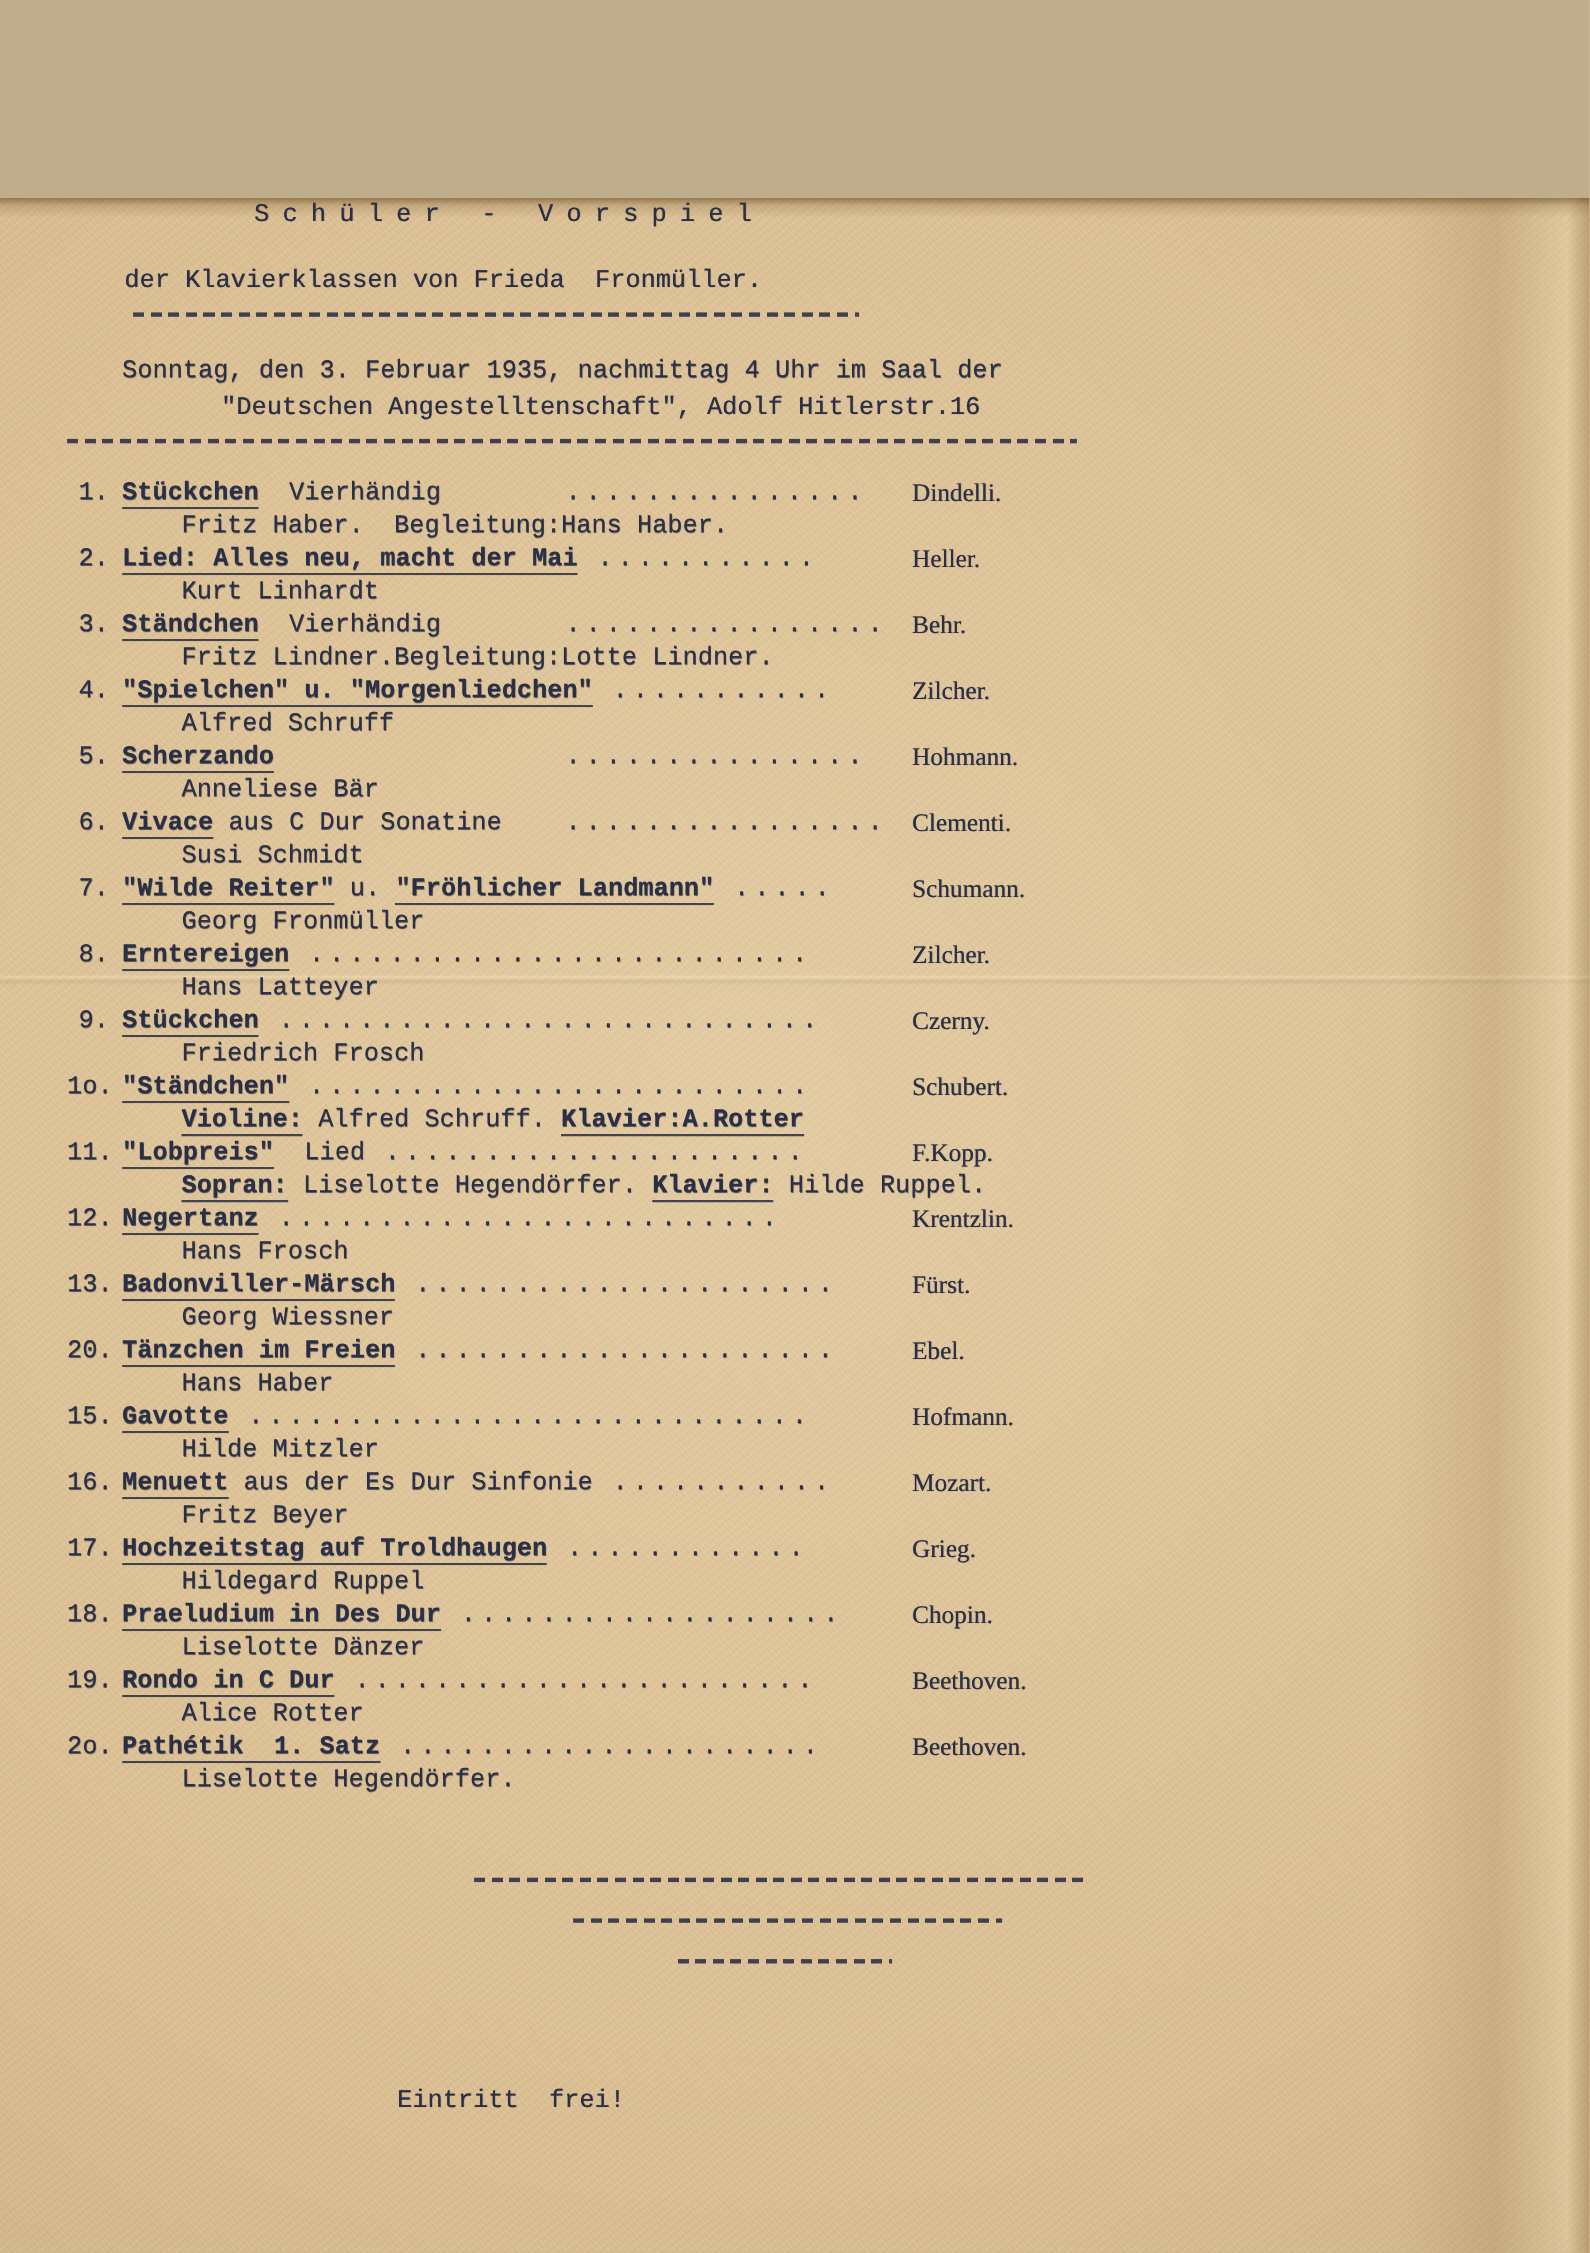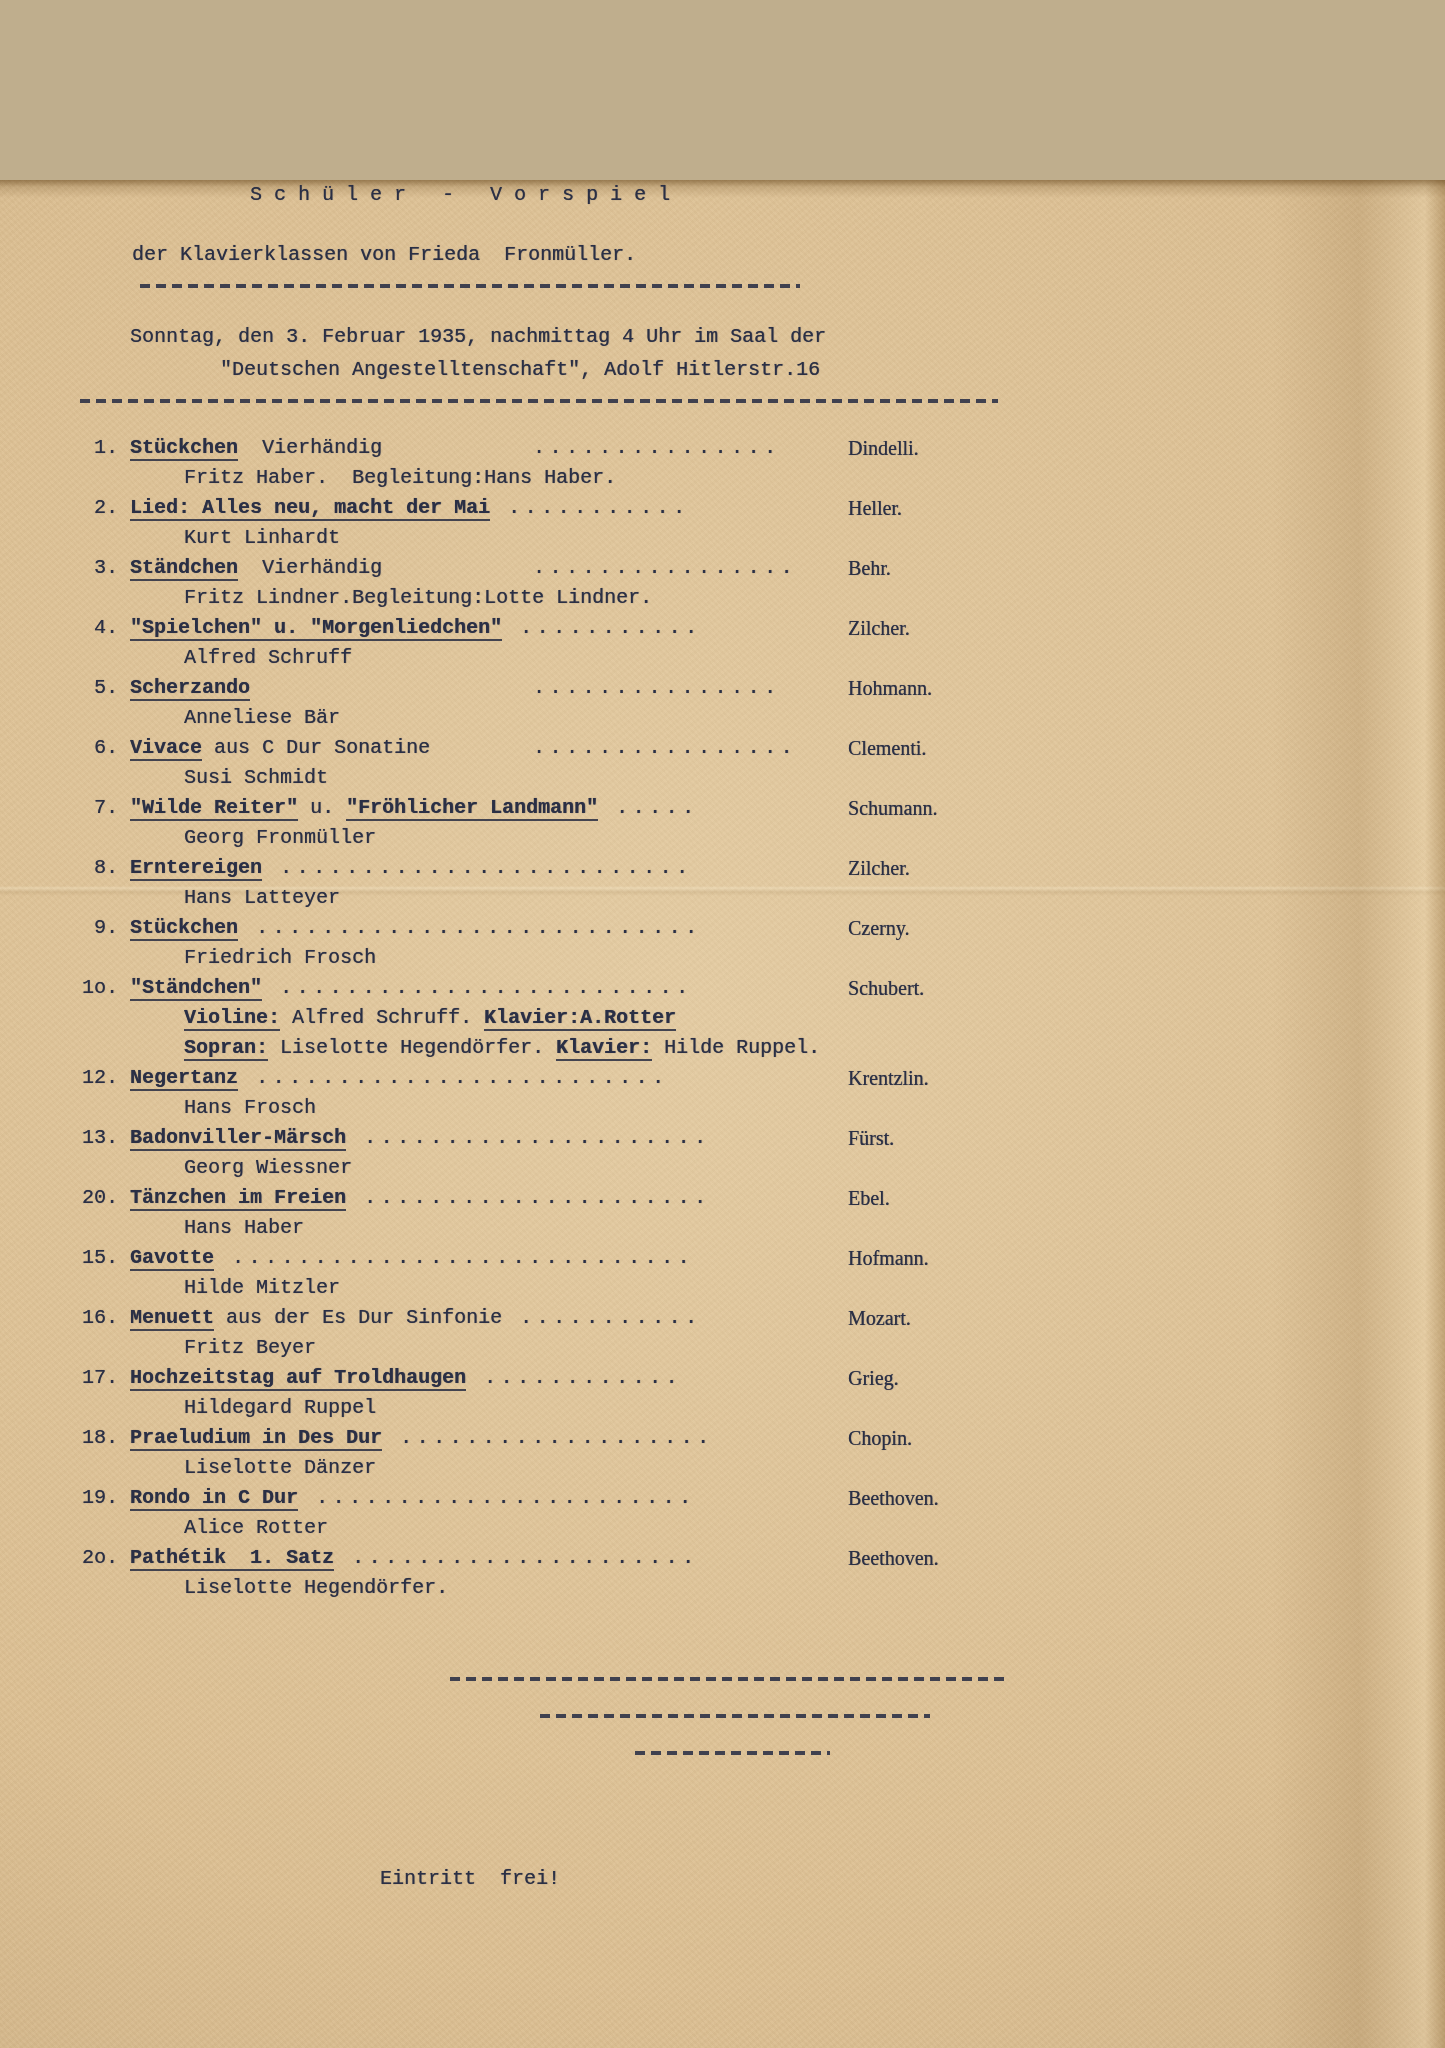--- a/index.html
+++ b/index.html
@@ -25,23 +25,23 @@
       linear-gradient(180deg, rgba(0,0,0,0) 0 706px, rgba(255,246,220,0.28) 708px, rgba(120,90,45,0.10) 712px, rgba(0,0,0,0) 716px),
       
       radial-gradient(125% 92% at 47% 40%, rgba(255,246,218,0.22) 0%, rgba(255,246,218,0.0) 52%, rgba(101,72,35,0.20) 100%),
       
       repeating-linear-gradient(47deg, rgba(255,255,255,0.030) 0 2px, rgba(0,0,0,0.014) 2px 4px),
       repeating-linear-gradient(-39deg, rgba(255,255,255,0.022) 0 3px, rgba(0,0,0,0.010) 3px 6px);
   }
   #content {
     position: relative;
     box-sizing: border-box;
-    padding-left: 80px;
+    padding-left: 61px;
     color: var(--ink, #2a2f45);
-    font-size: 20px;
+    font-size: 23px;
     text-shadow: 0.35px 0.35px 0.7px rgba(38,43,64,0.75);
   }
   .title {
     margin: 180px 0 0 170px;
     letter-spacing: 12px;
     line-height: 30px;
     white-space: pre;
   }
   .subtitle {
     margin: 30px 0 0 52px;
@@ -142,20 +142,25 @@
           <span class="mid"><span class="titlegroup"><span class="seg u">Stückchen</span></span><span class="leader">...........................</span></span>
           <span class="comp">Czerny.</span>
         </div>
         <div class="perf"><span class="seg">Friedrich Frosch</span></div>
         <div class="row">
           <span class="num">1o.</span>
           <span class="mid"><span class="titlegroup"><span class="seg u">"Ständchen"</span></span><span class="leader">.........................</span></span>
           <span class="comp">Schubert.</span>
         </div>
         <div class="perf"><span class="seg u">Violine:</span><span class="seg"> Alfred Schruff. </span><span class="seg u">Klavier:A.Rotter</span></div>
+        <div class="row">
+          <span class="num">11.</span>
+          <span class="mid"><span class="titlegroup"><span class="seg u">"Lobpreis"</span><span class="seg">  Lied</span></span><span class="leader">.....................</span></span>
+          <span class="comp">F.Kopp.</span>
+        </div>
         <div class="perf"><span class="seg u">Sopran:</span><span class="seg"> Liselotte Hegendörfer. </span><span class="seg u">Klavier:</span><span class="seg"> Hilde Ruppel.</span></div>
         <div class="row">
           <span class="num">12.</span>
           <span class="mid"><span class="titlegroup"><span class="seg u">Negertanz</span></span><span class="leader">.........................</span></span>
           <span class="comp">Krentzlin.</span>
         </div>
         <div class="perf"><span class="seg">Hans Frosch</span></div>
         <div class="row">
           <span class="num">13.</span>
           <span class="mid"><span class="titlegroup"><span class="seg u">Badonviller-Märsch</span></span><span class="leader">.....................</span></span>

